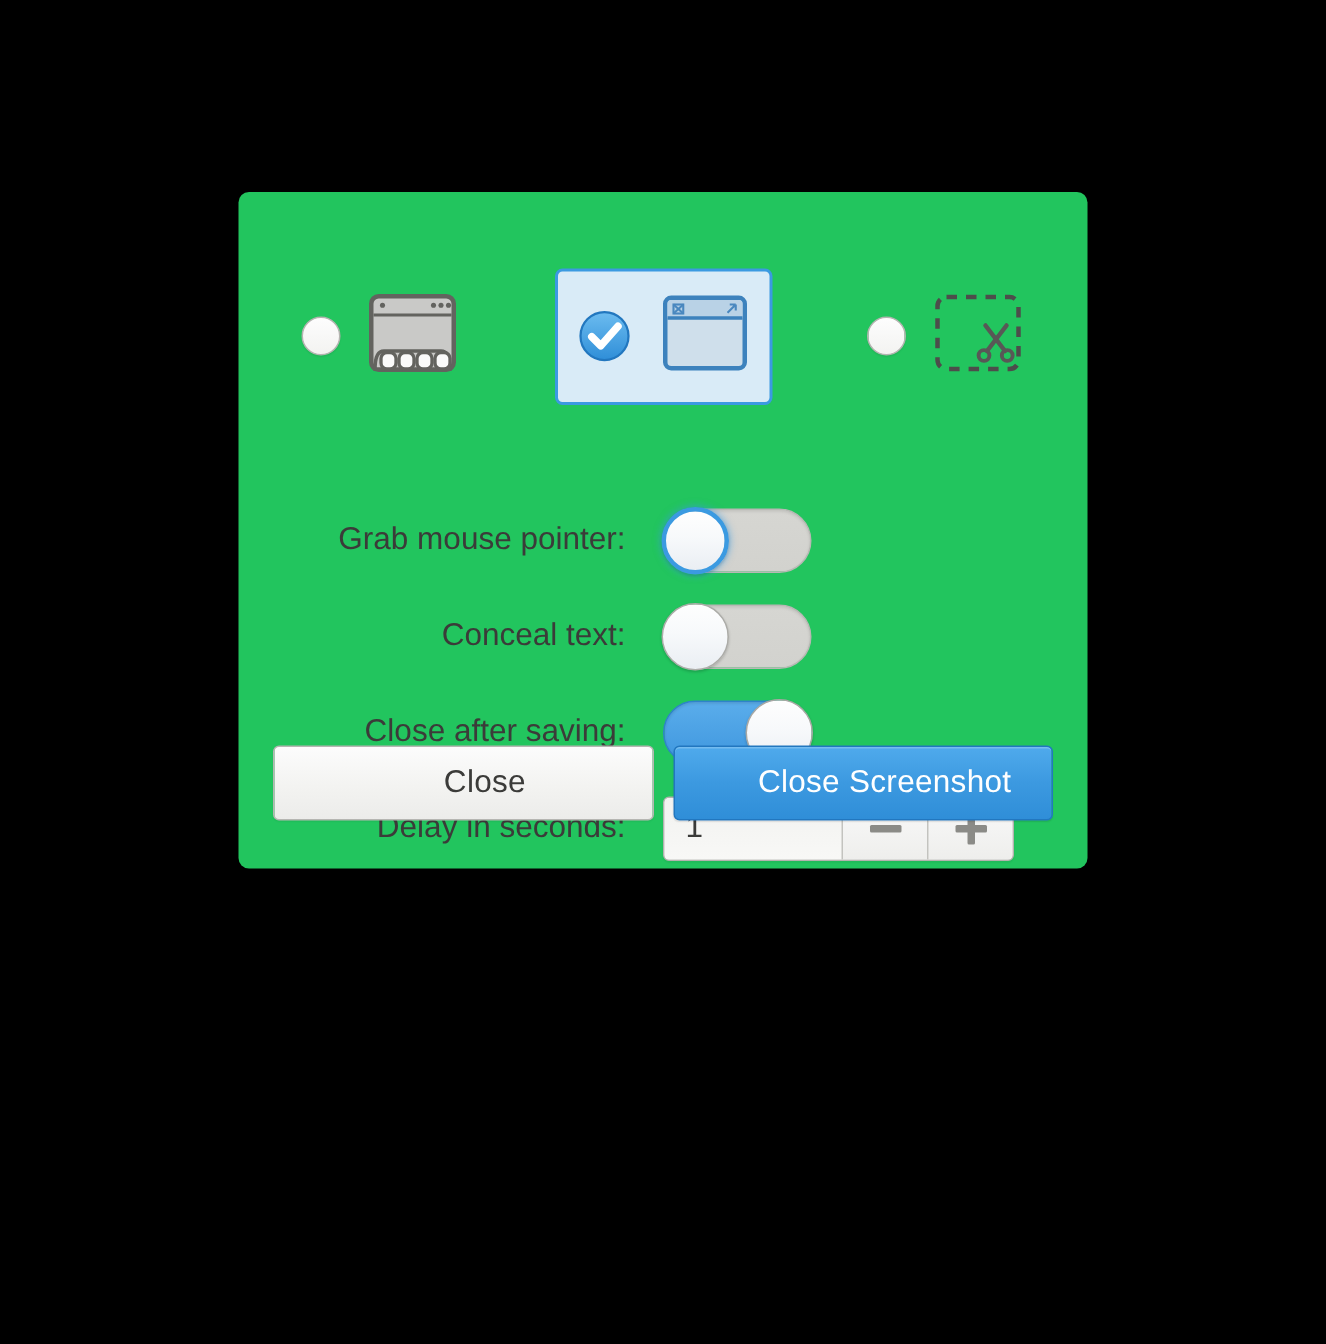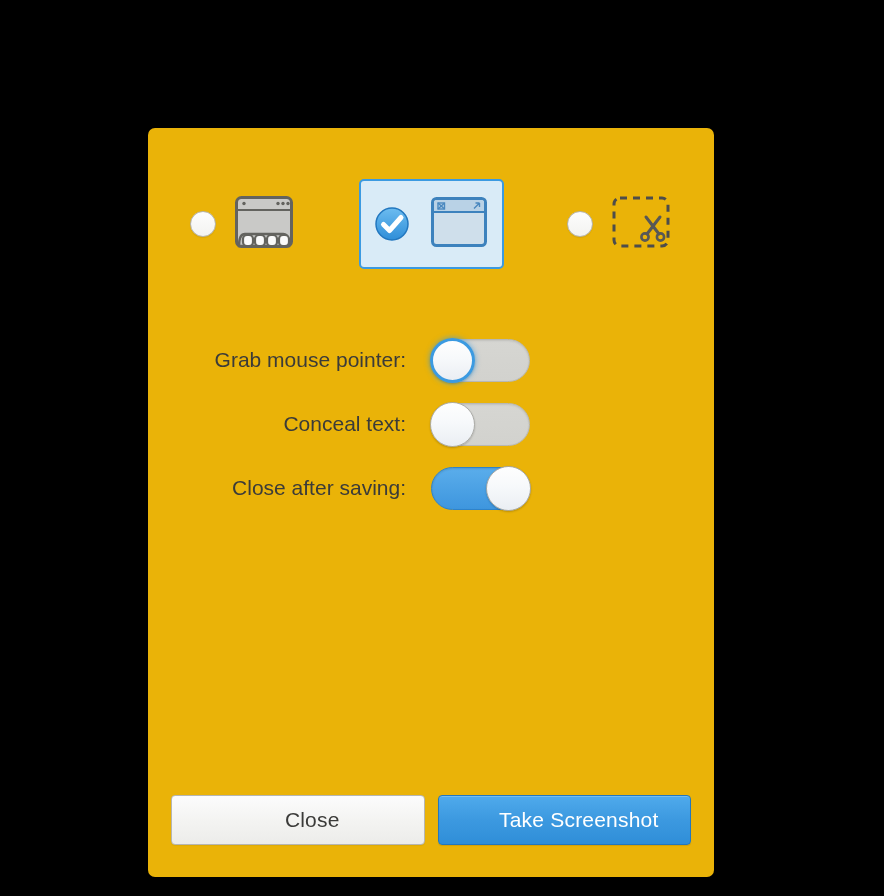--- a/index.html
+++ b/index.html
@@ -11,25 +11,25 @@
     overflow: hidden;
   }
   body {
     font-family: "Liberation Sans", sans-serif;
     -webkit-font-smoothing: antialiased;
   }
 
   
   #dialog {
     position: absolute;
-    left: 148px;
+    left: 159px;
     top: 128px;
     width: 566px;
-    height: 749px;
-    background: #eab308;
+    height: 451px;
+    background: #22c55e;
     border-radius: 7px;
     box-sizing: border-box;
     overflow: hidden;
   }
 
   
   .mode-row {
     position: absolute;
     left: 0;
     top: 46px;
@@ -335,21 +335,35 @@
     <div class="opt-row">
       <div class="opt-label">Close after saving:</div>
       <div class="opt-control">
         <div class="switch on">
           <span class="track"></span>
           <span class="knob"></span>
         </div>
       </div>
     </div>
 
+    <div class="opt-row">
+      <div class="opt-label">Delay in seconds:</div>
+      <div class="opt-control">
+        <div class="spin">
+          <div class="spin-entry">1</div>
+          <div class="spin-btn">
+            <span class="glyph-minus"></span>
+          </div>
+          <div class="spin-btn">
+            <span class="glyph-plus"></span>
+          </div>
+        </div>
+      </div>
+    </div>
 
   </div>
 
   <div class="footer">
     <div class="btn btn-normal">Close</div>
-    <div class="btn btn-suggested">Take Screenshot</div>
+    <div class="btn btn-suggested">Close Screenshot</div>
   </div>
 
 </div>
 
 </body></html>

